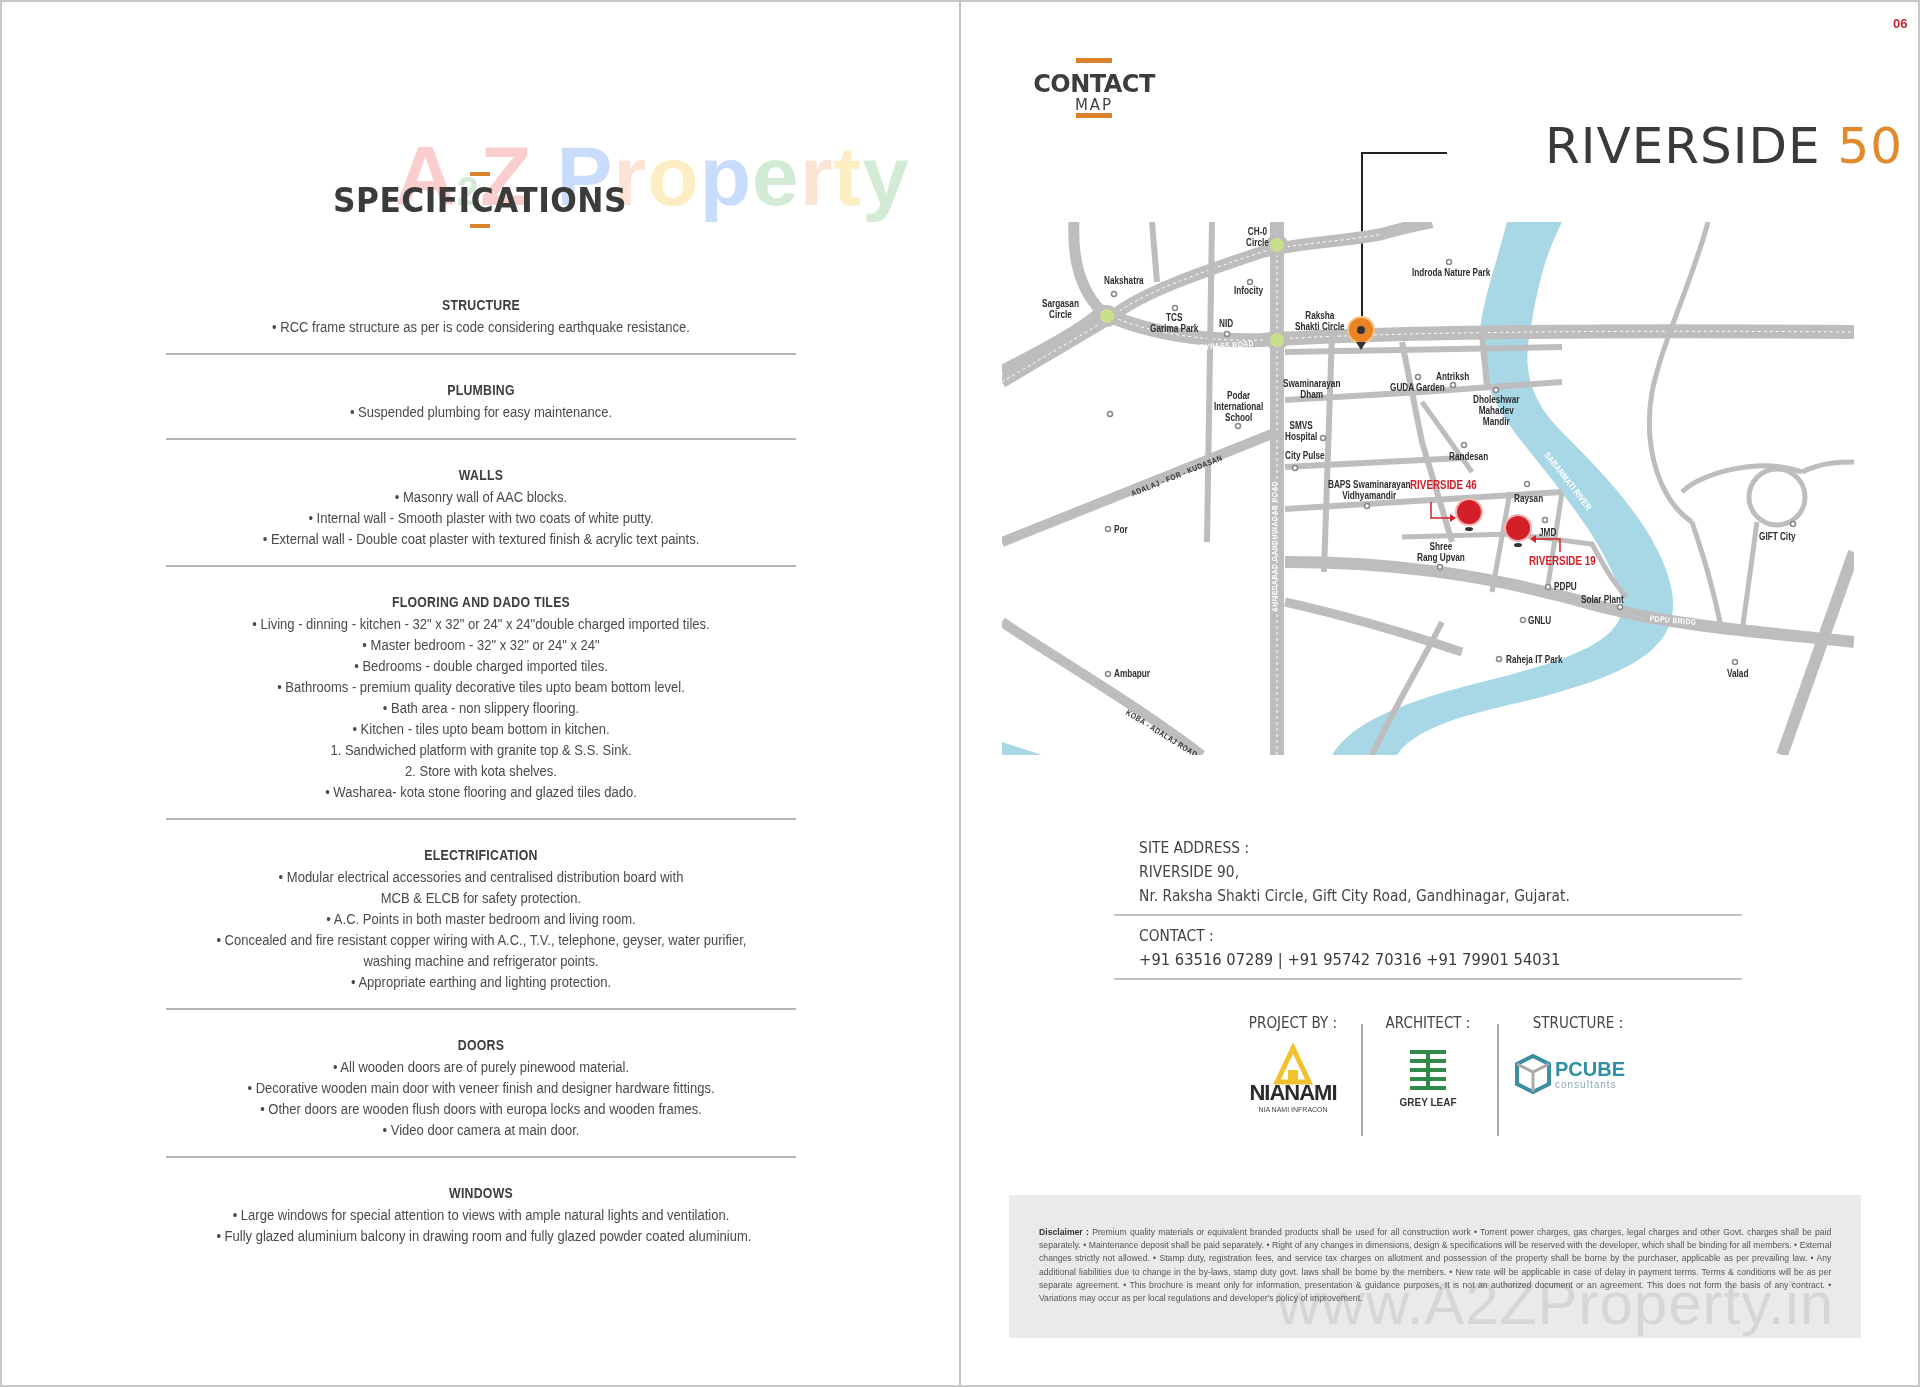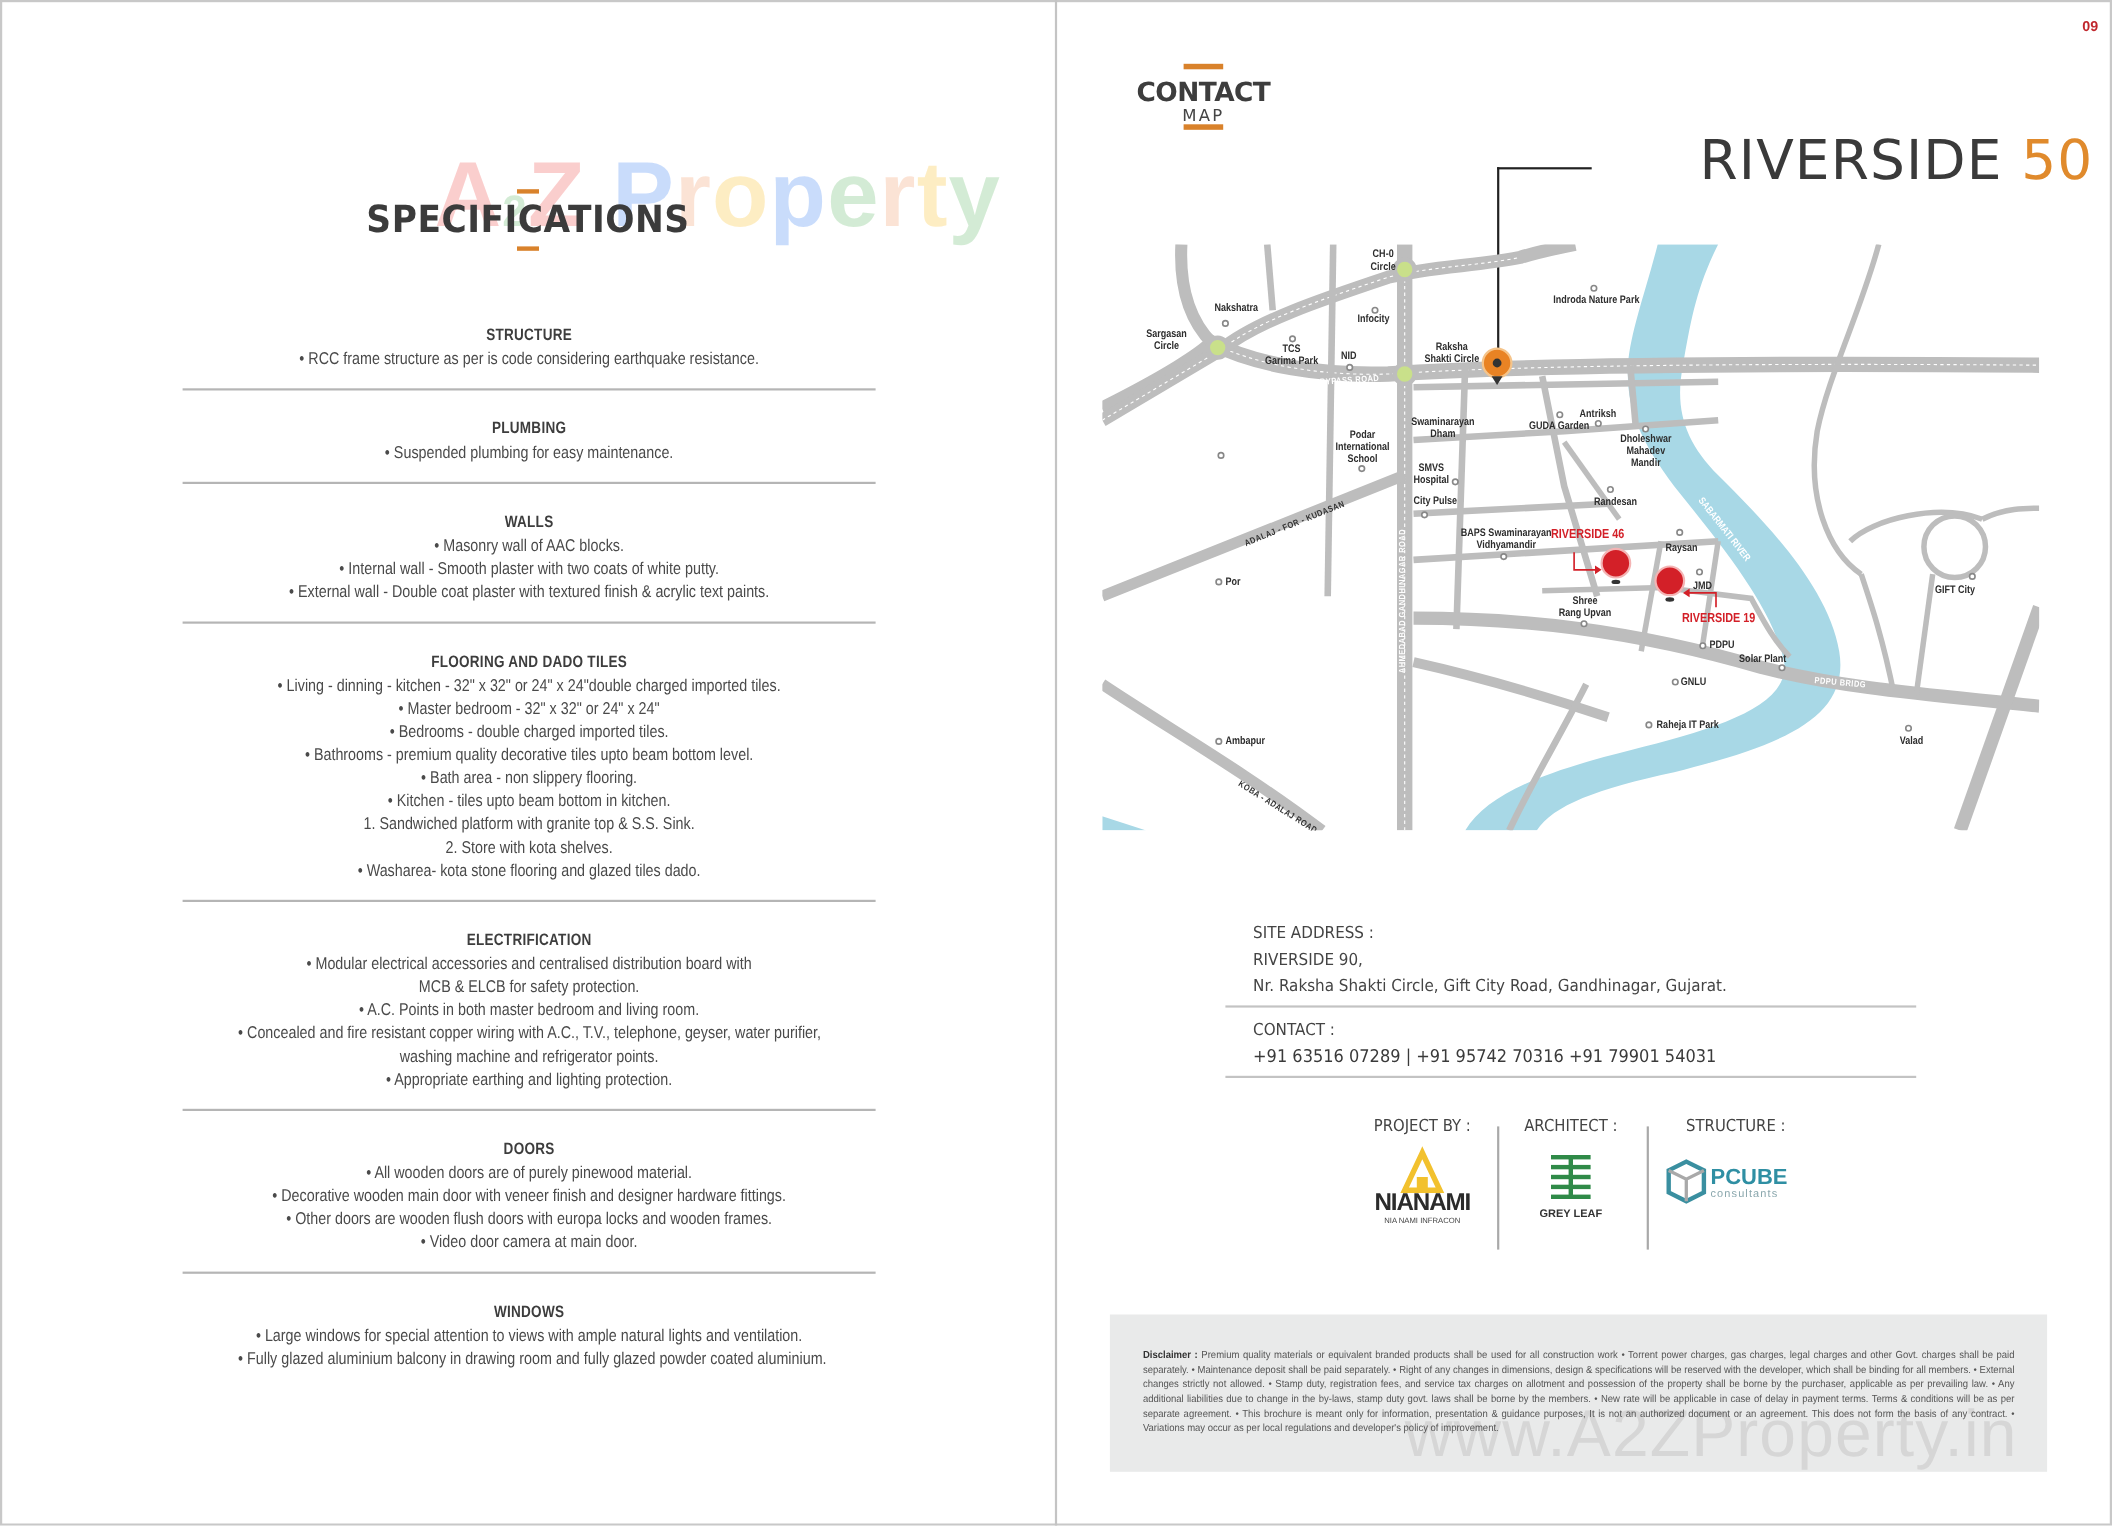--- a/index.html
+++ b/index.html
@@ -124,21 +124,21 @@
     <div class="spec-line">• Other doors are wooden flush doors with europa locks and wooden frames.</div>
     <div class="spec-line">• Video door camera at main door.</div>
   </div>
   <div class="spec-section">
     <div class="spec-title">WINDOWS</div>
     <div class="spec-line">• Large windows for special attention to views with ample natural lights and ventilation.</div>
     <div class="spec-line">• Fully glazed aluminium balcony in drawing room and fully glazed powder coated aluminium.</div>
   </div>
 </div>
 
-<div class="page-num">09</div>
+<div class="page-num">06</div>
 
 <div class="loc-heading">
   <div class="bar"></div>
   <div class="t1">CONTACT</div>
   <div class="t2">MAP</div>
   <div class="bar"></div>
 </div>
 
 <div class="callout-h"></div>
 <div class="callout-v"></div>

